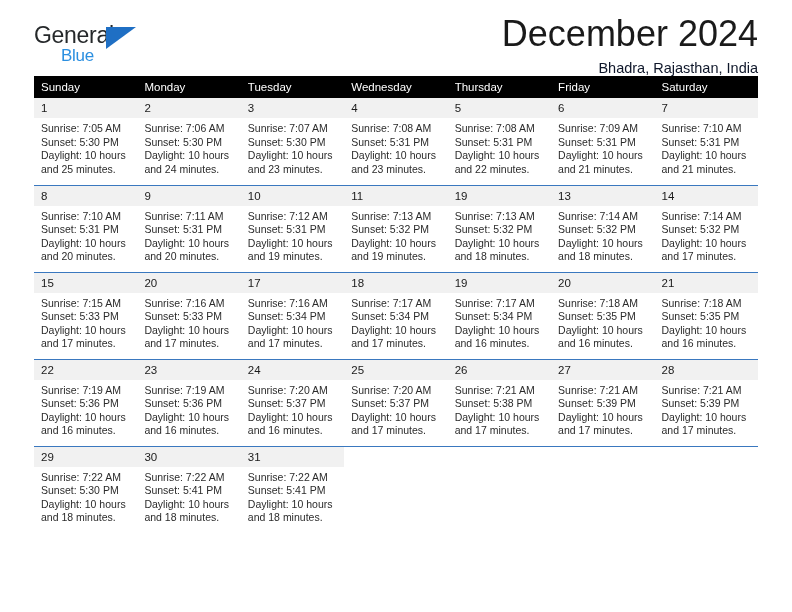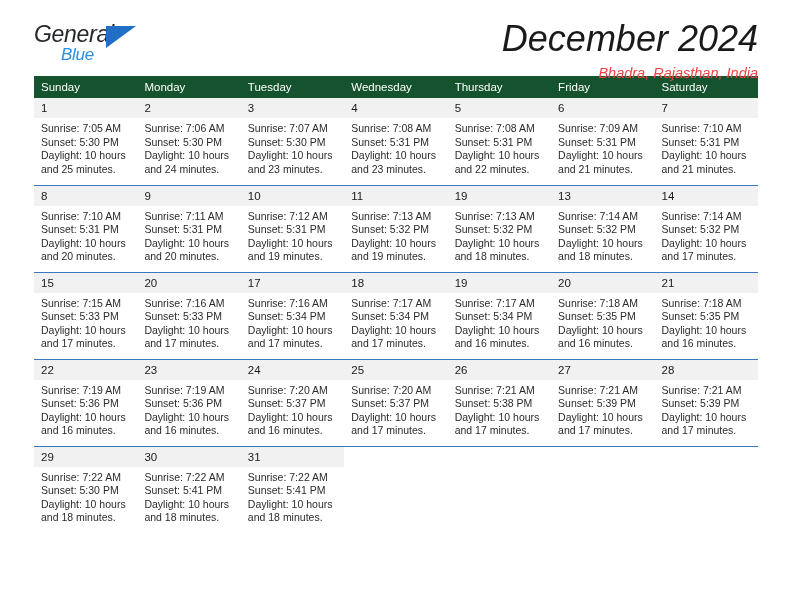--- a/index.html
+++ b/index.html
@@ -18,26 +18,25 @@
     position: relative;
     width: 792px;
     height: 612px;
     box-sizing: border-box;
     padding: 0 34px;
   }
 
   
   .top {
     display: flex;
-    align-items: center;
+    align-items: flex-end;
     justify-content: space-between;
     height: 76px;
     padding-top: 22px;
     box-sizing: border-box;
-    font-style: italic;
   }
   .logo {
     position: relative;
     width: 120px;
     height: 52px;
     line-height: 1;
     user-select: none;
   }
   .logo-general {
     position: absolute;
@@ -72,33 +71,33 @@
   }
   .cal-title {
     font-size: 36px;
     font-weight: normal;
     color: #1a1a1a;
     line-height: 1.12;
     white-space: nowrap;
   }
   .cal-sub {
     font-size: 14.5px;
-    color: #ef4444;
+    color: #0f172a;
     margin-top: 6px;
     white-space: nowrap;
   }
 
   
   .calendar {
     width: 724px;
     border-collapse: collapse;
     table-layout: fixed;
   }
   .dow-row th {
-    background: #14532d;
+    background: #000000;
     color: #ffffff;
     font-size: 11.5px;
     font-weight: normal;
     text-align: left;
     padding: 5px 0 5px 7px;
     height: 12px;
     border: none;
   }
 
   .week-row td {

